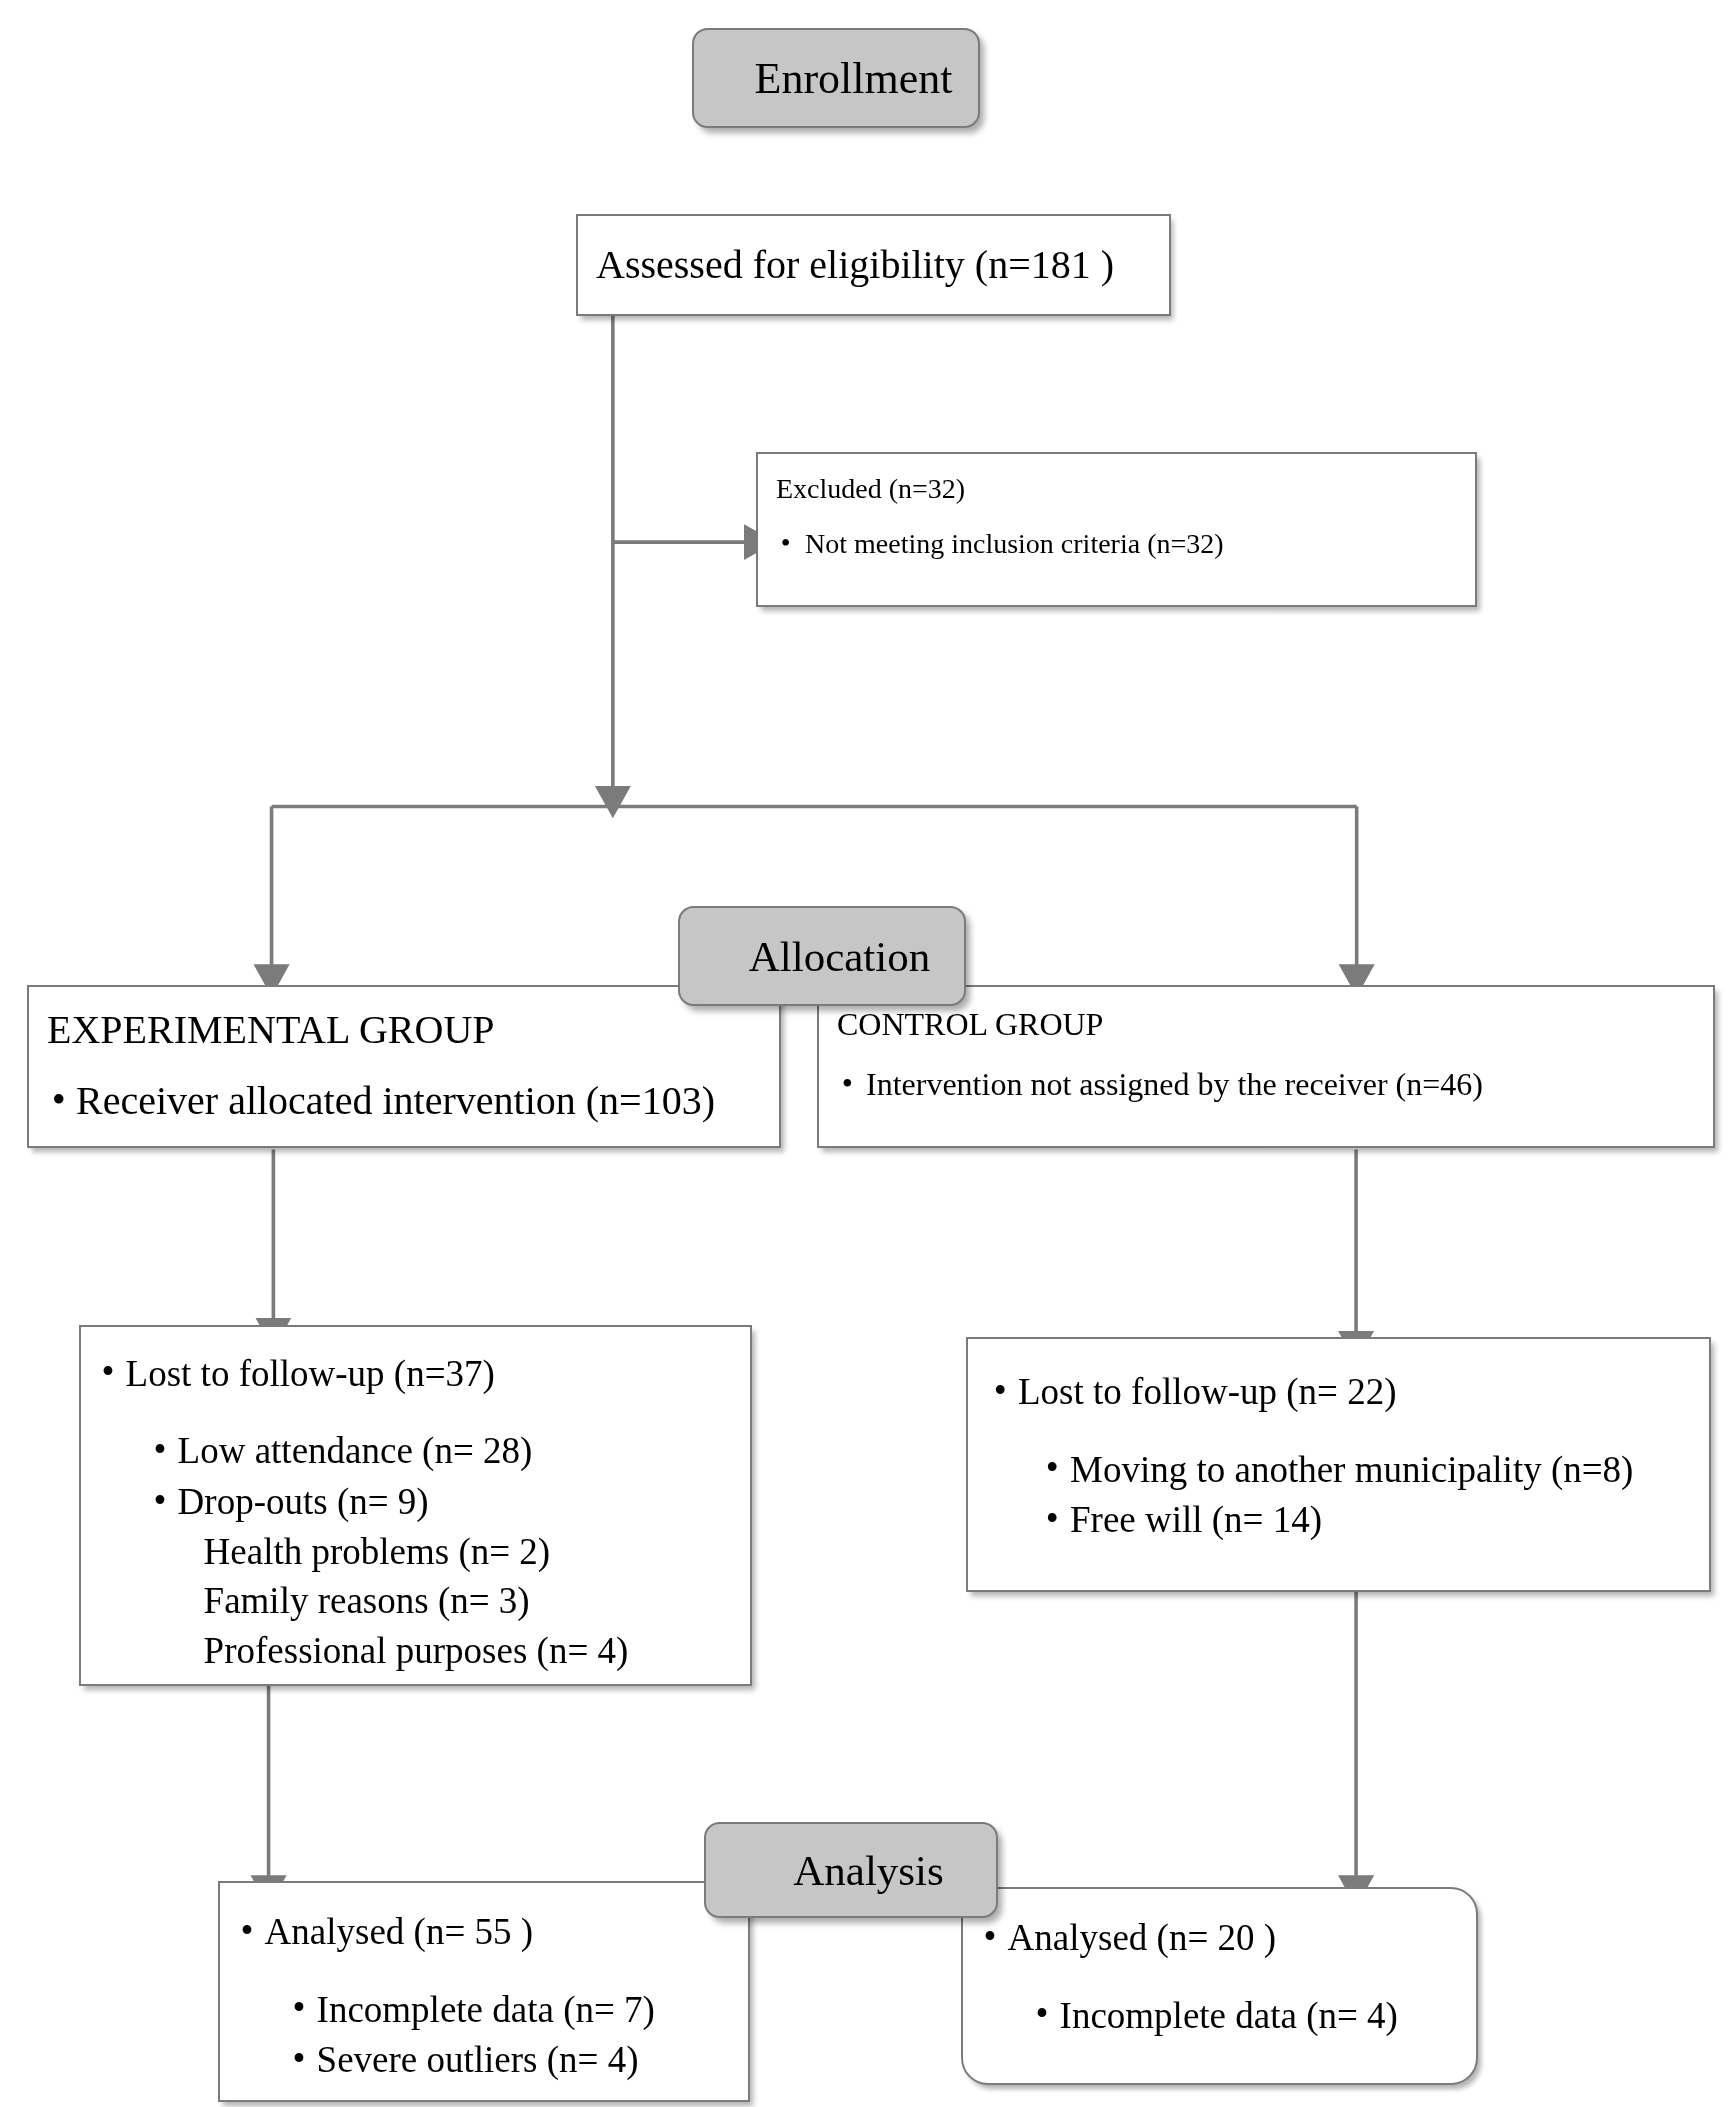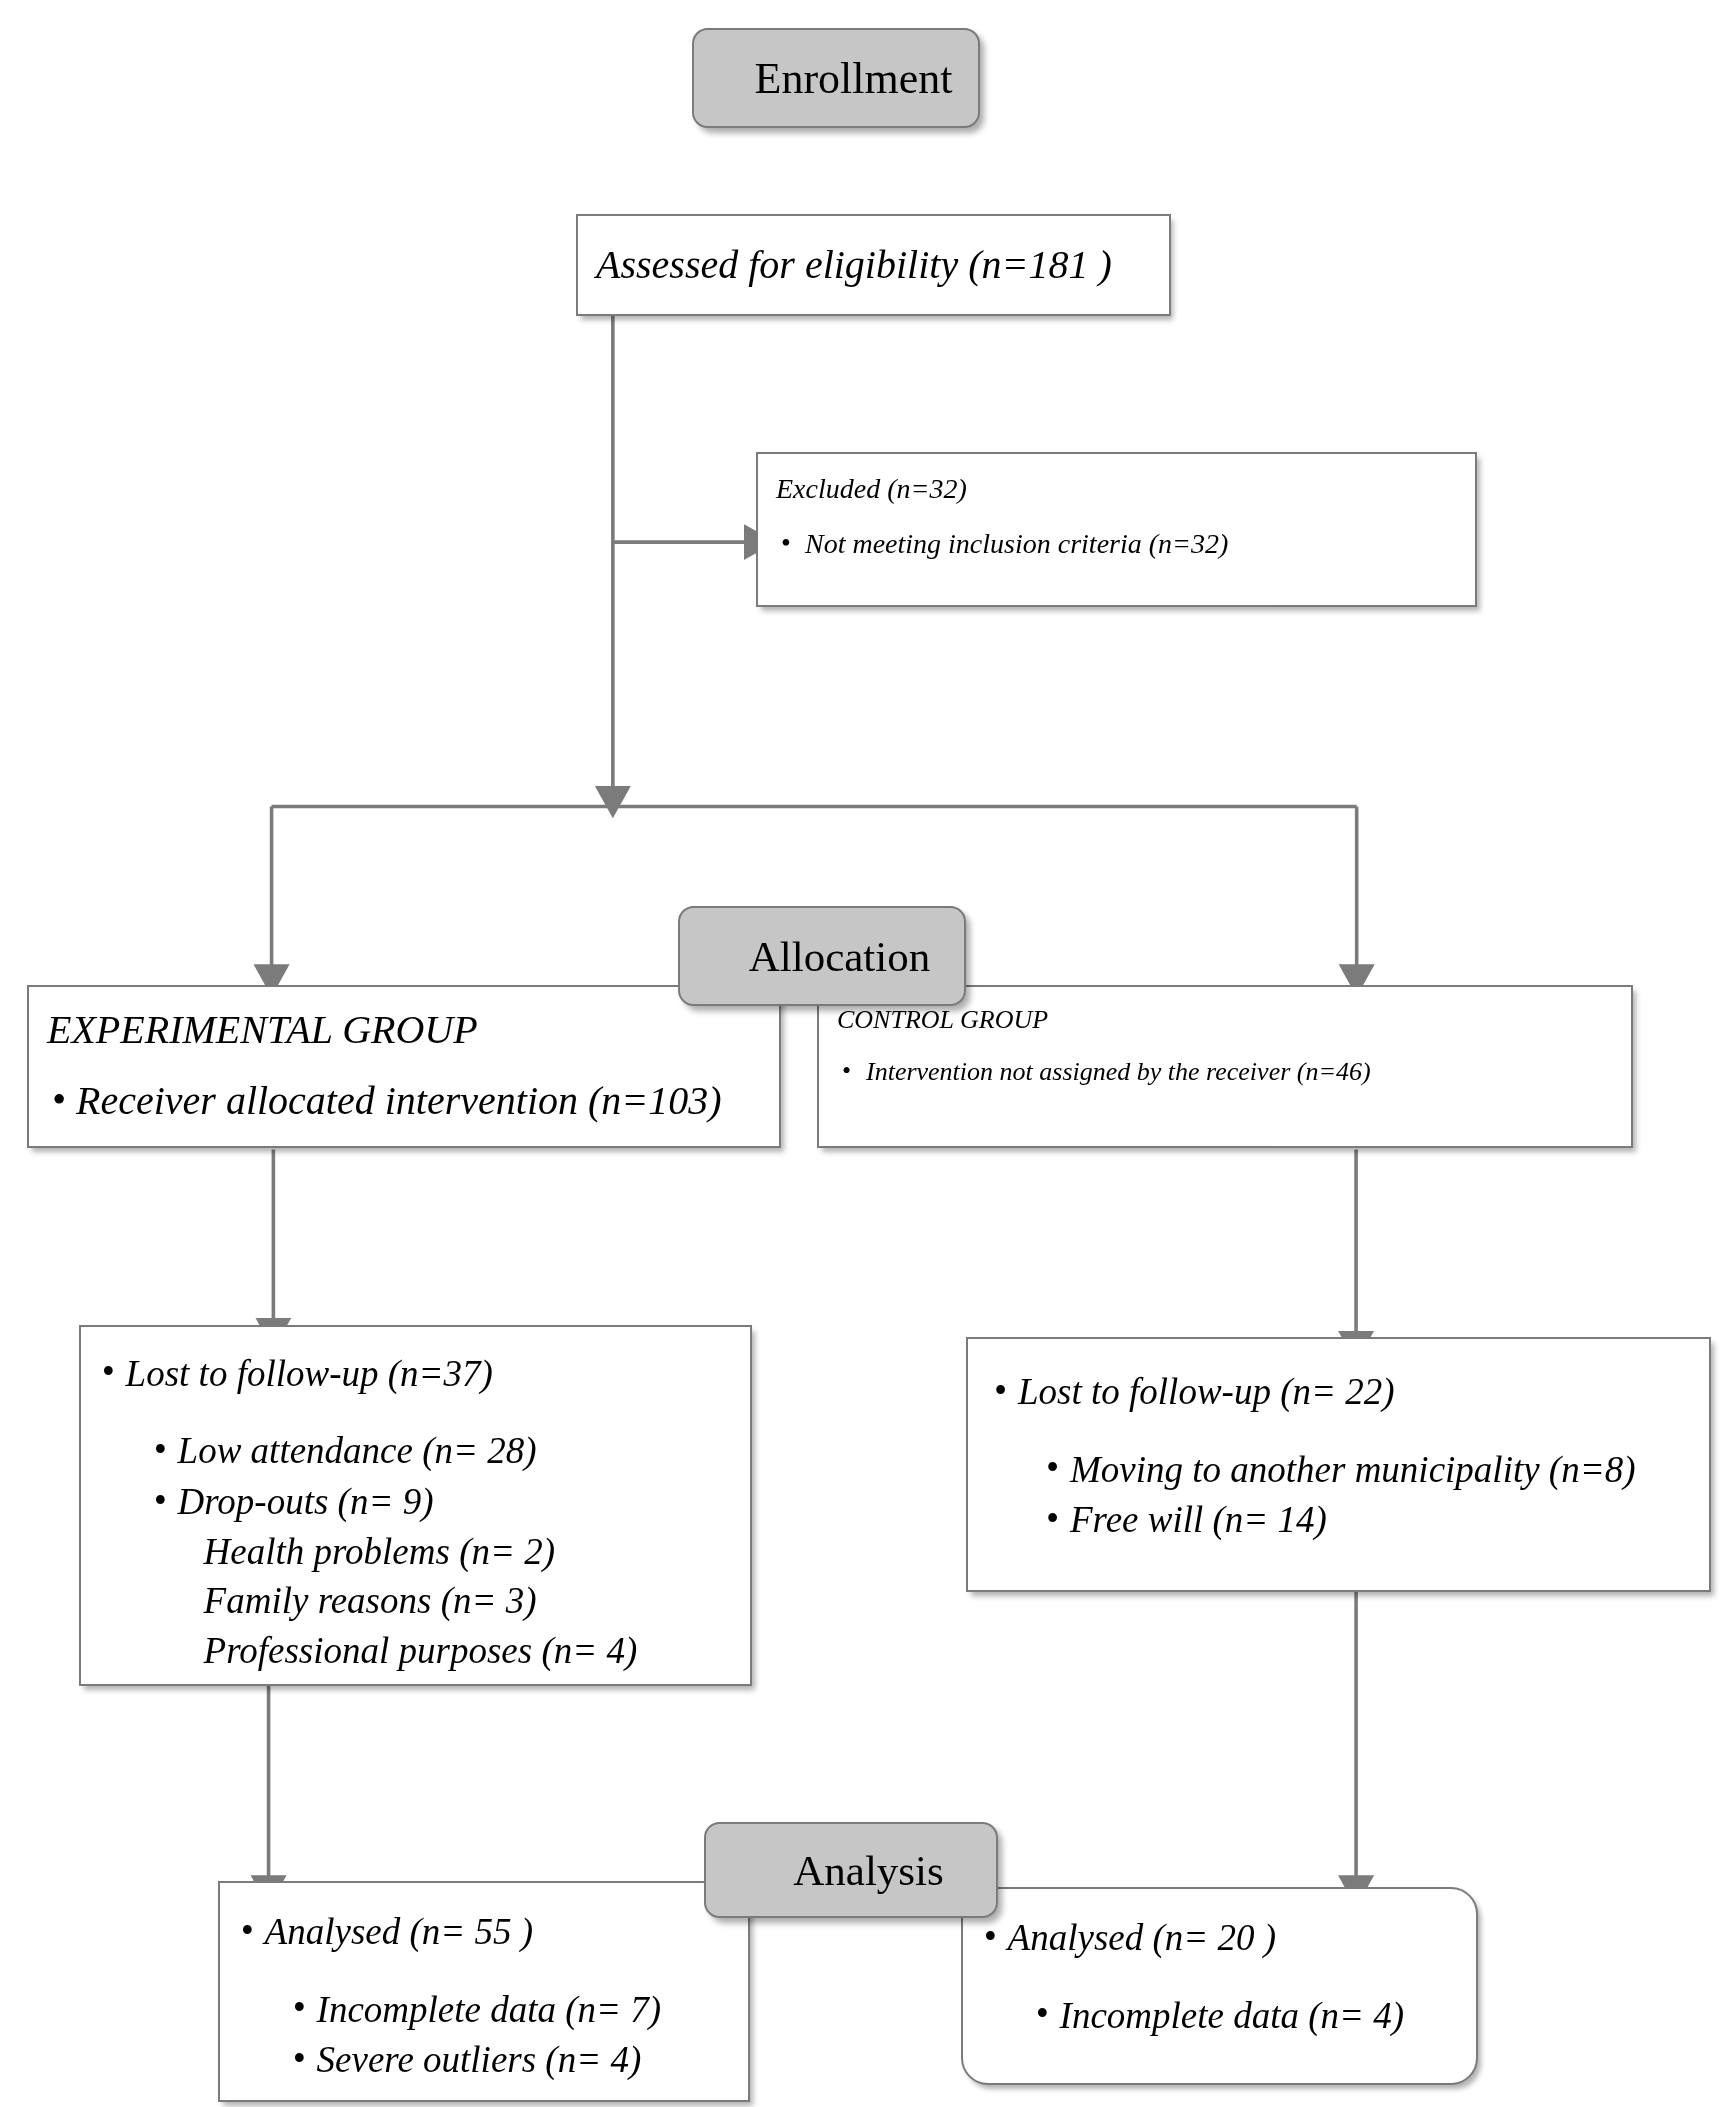--- a/index.html
+++ b/index.html
@@ -55,21 +55,20 @@
     padding-left: 35px;
   }
   .stage span {
     display: block;
   }
 
   
   .line {
     display: block;
     white-space: nowrap;
-    font-style: italic;
   }
   .heading {
     margin-bottom: 18px;
   }
   .bullet {
     position: relative;
     padding-left: 29px;
   }
   .bullet::before {
     content: "\2022";
@@ -131,21 +130,21 @@
 
   <div class="stage" style="left:678px; top:906px; width:288px; height:100px; font-size:43px;">
     <span>Allocation</span>
   </div>
 
   <div class="node" style="left:27px; top:985px; width:754px; height:163px; font-size:40px;">
     <span class="line heading">EXPERIMENTAL GROUP</span>
     <span class="line bullet">Receiver allocated intervention (n=103)</span>
   </div>
 
-  <div class="node" style="left:817px; top:985px; width:816px; height:163px; font-size:26px;">
+  <div class="node" style="left:817px; top:985px; width:898px; height:163px; font-size:32px;">
     <span class="line heading">CONTROL GROUP</span>
     <span class="line bullet">Intervention not assigned by the receiver (n=46)</span>
   </div>
 
 
   <div class="node" style="left:79px; top:1325px; width:673px; height:361px; font-size:37px; padding:21.6px 15.6px;">
     <span class="line bullet">Lost to follow-up (n=37)</span>
     <span class="line bullet sub gap-md">Low attendance (n= 28)</span>
     <span class="line bullet sub tight">Drop-outs (n= 9)</span>
     <span class="line sub2">Health problems (n= 2)</span>

